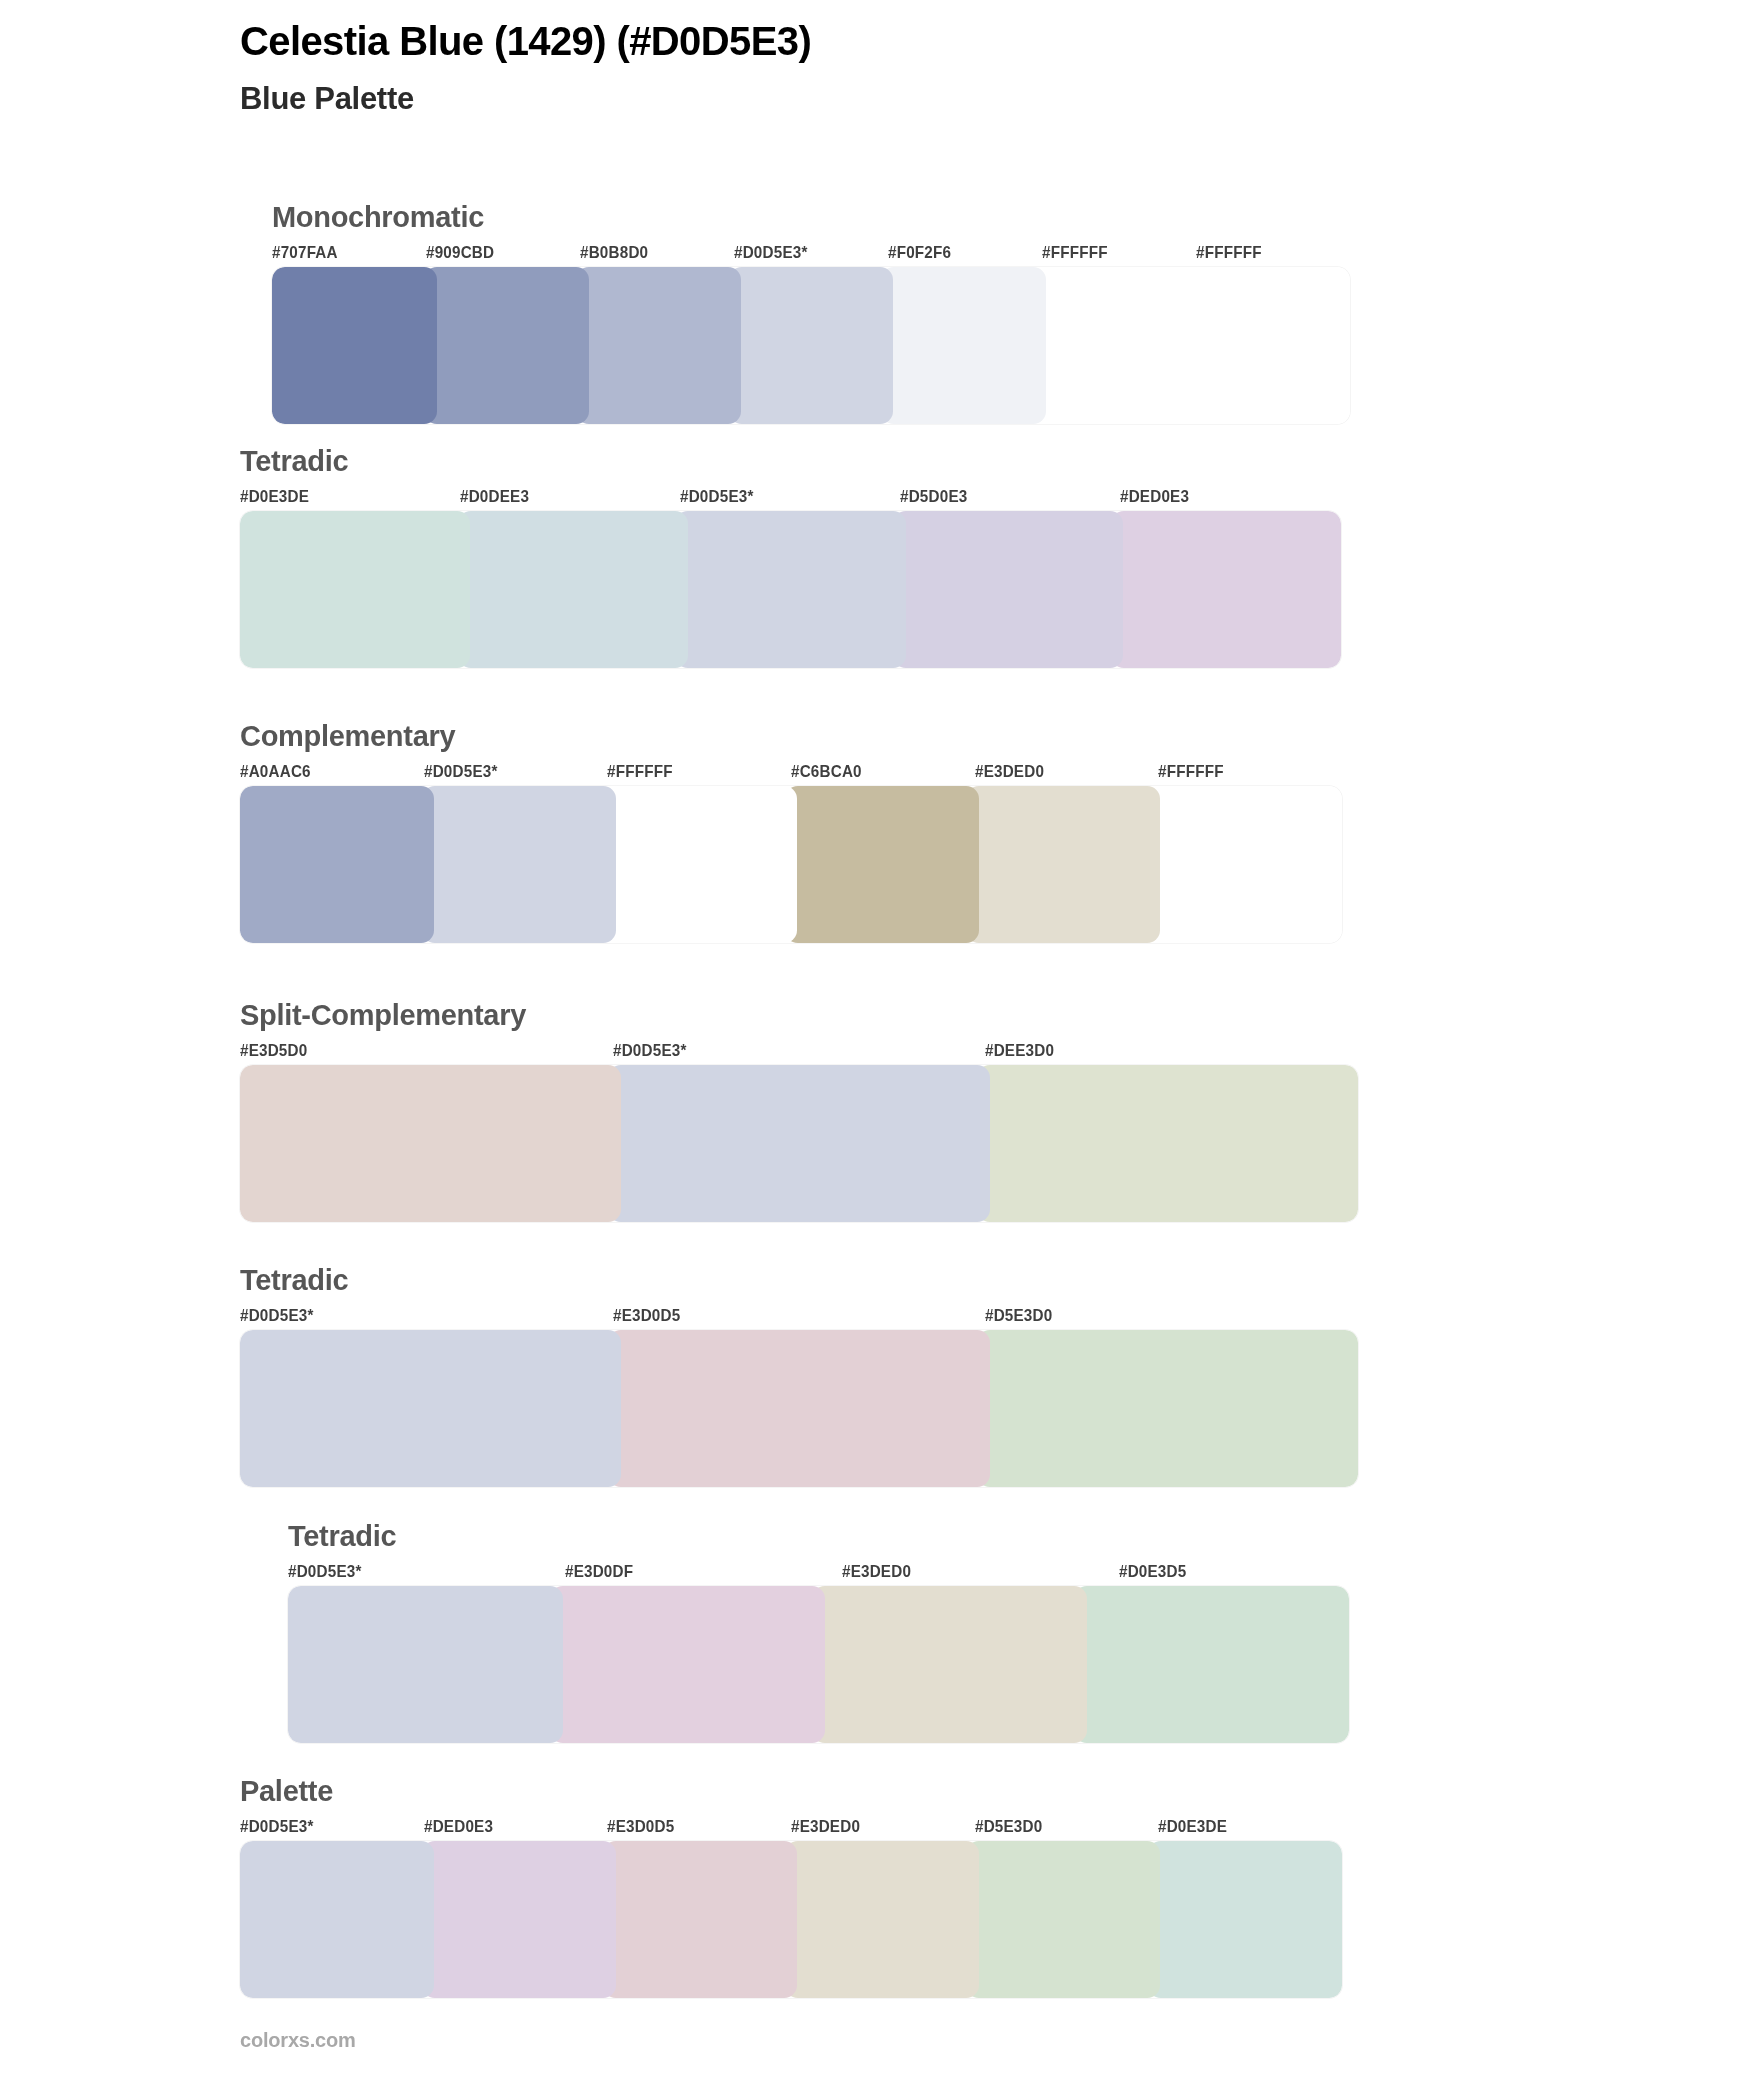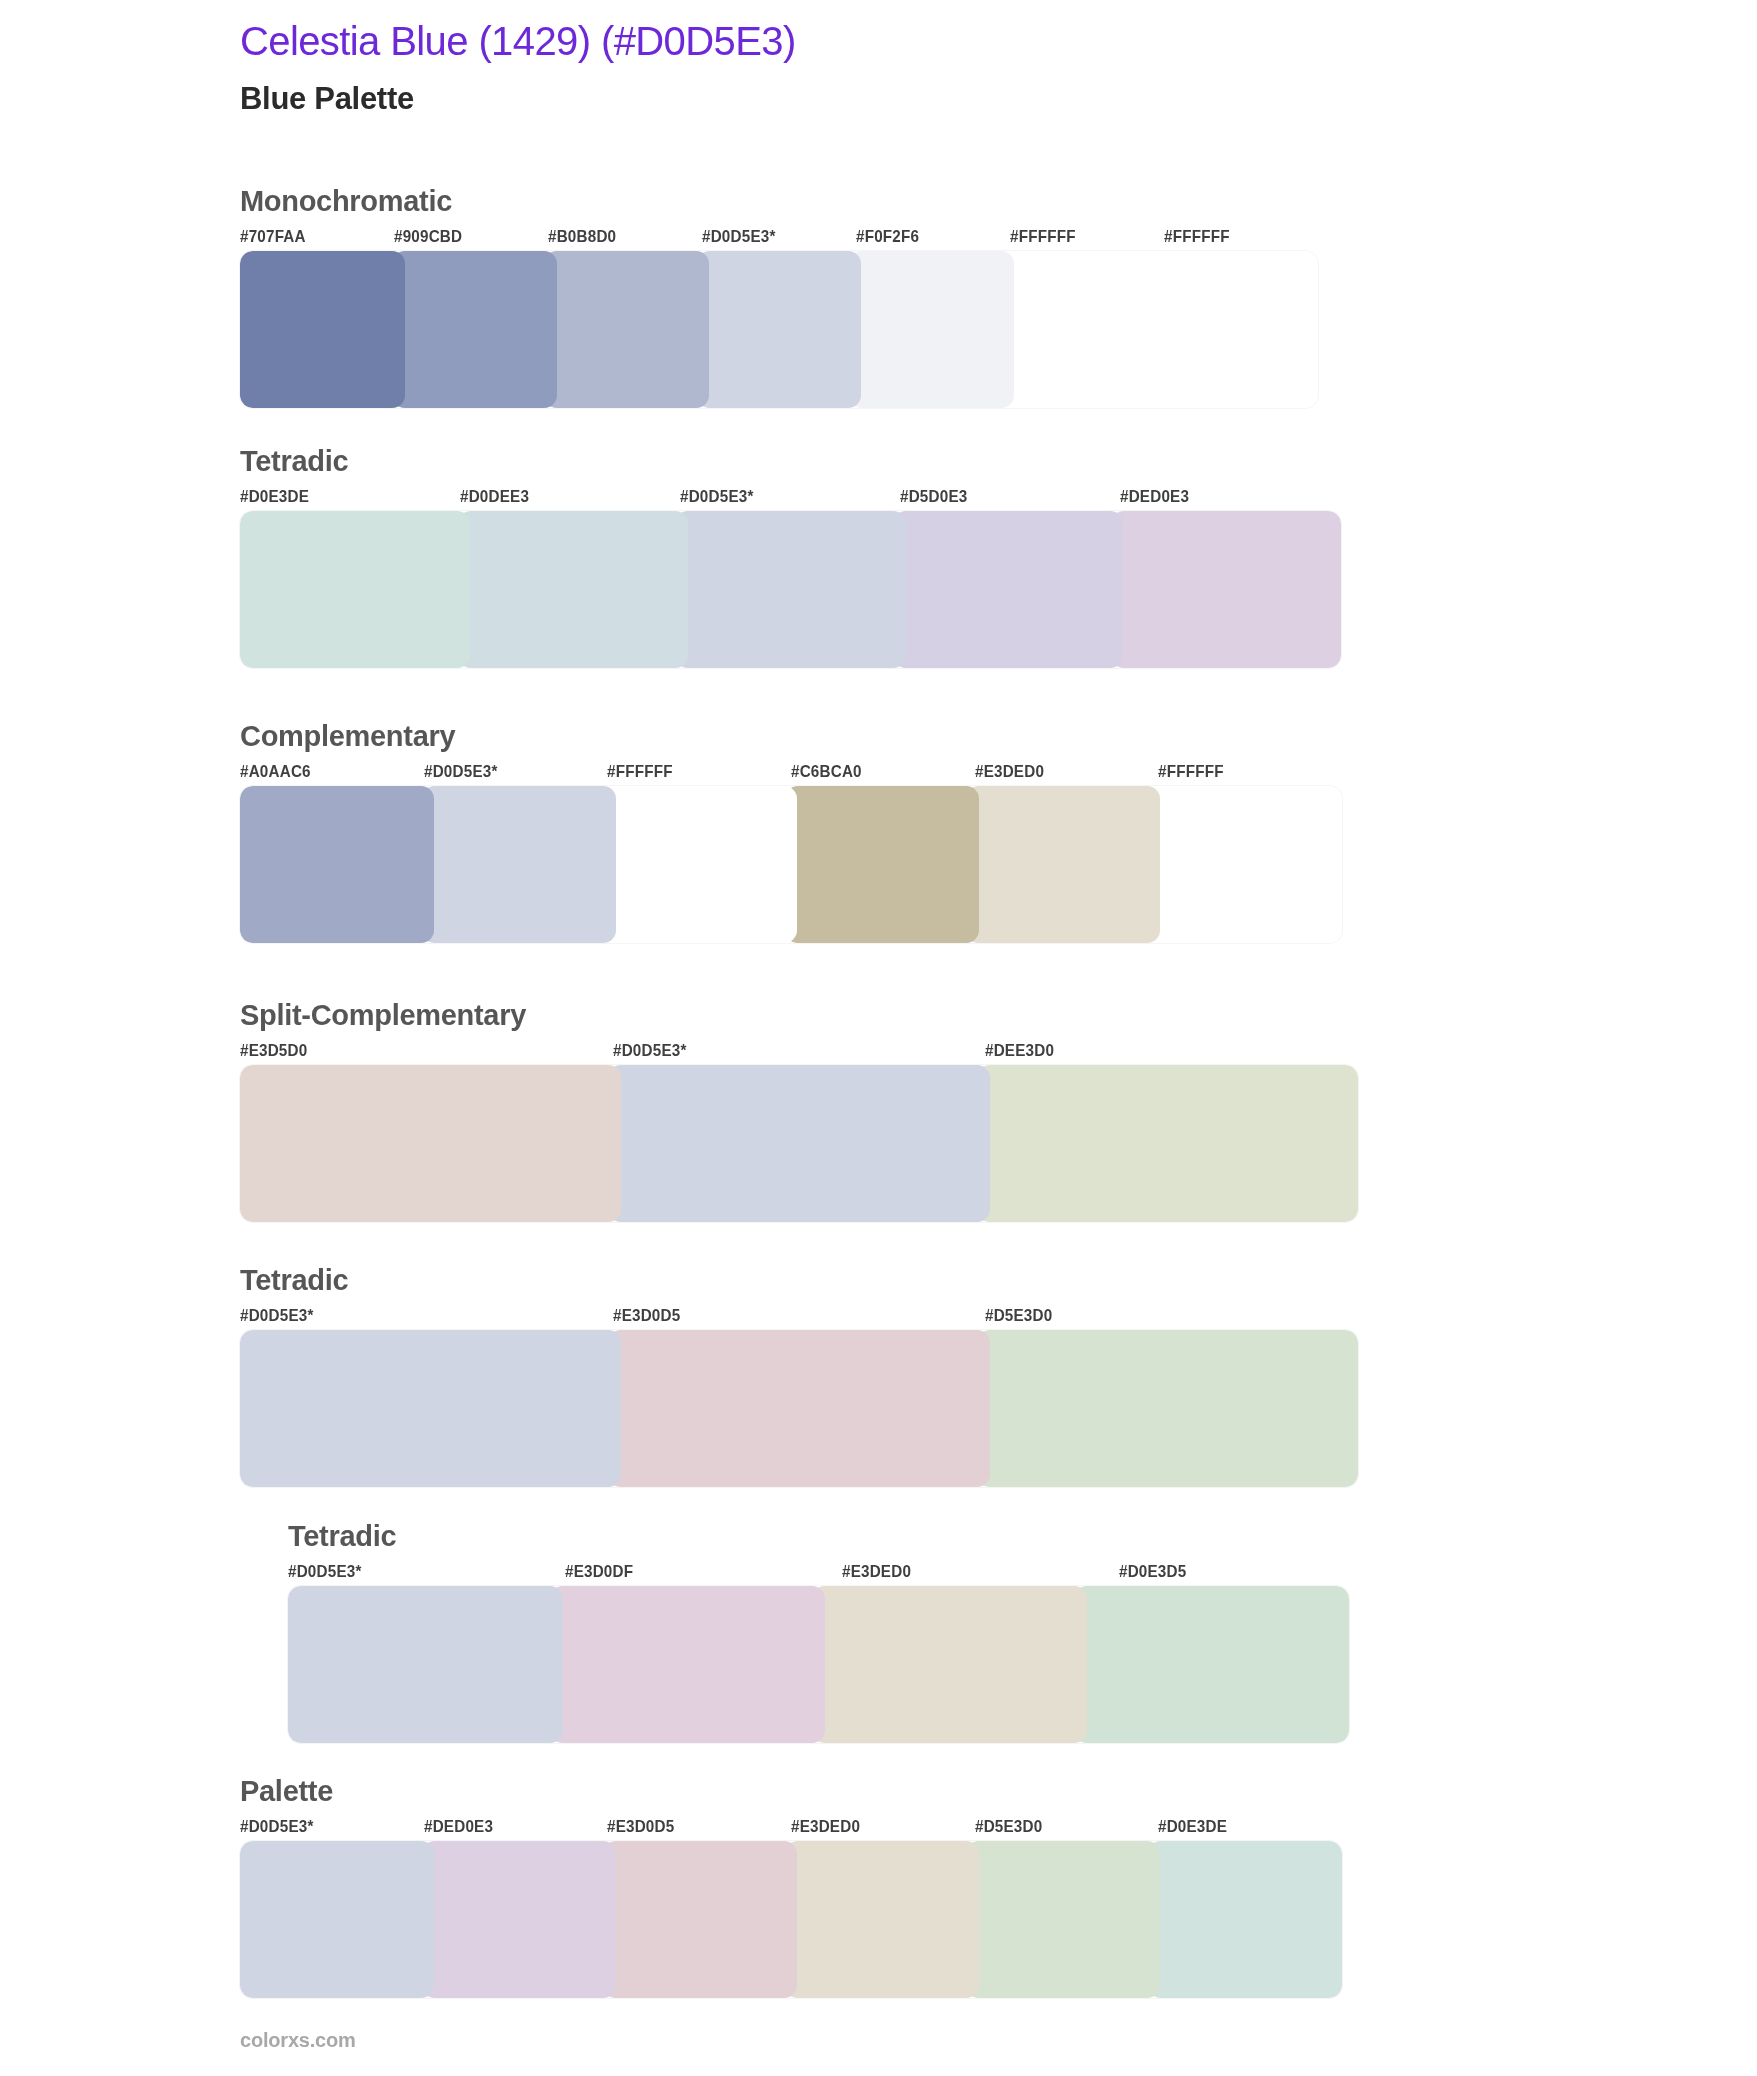--- a/index.html
+++ b/index.html
@@ -16,22 +16,22 @@
     width: 1757px;
     height: 2077px;
     background: #ffffff;
     overflow: hidden;
   }
 
   
   .header { position: absolute; left: 240px; top: 17.6px; }
   .page-title {
     font-size: 40px;
-    font-weight: normal;
-    color: #6d28d9;
+    font-weight: bold;
+    color: #000000;
     letter-spacing: -0.6px;
     line-height: 1.15;
     white-space: nowrap;
     text-align: right;
   }
   .page-subtitle {
     font-size: 31px;
     font-weight: bold;
     color: #2b2b2b;
     letter-spacing: -0.3px;
@@ -99,21 +99,21 @@
 <body>
 
 <div class="page">
 
   <div class="header">
     <div class="page-title">Celestia Blue (1429) (#D0D5E3)</div>
     <div class="page-subtitle">Blue Palette</div>
   </div>
 
   <div id="sections-host">
-      <div class="section" style="top: 186px; width: 1078px;">
+      <div class="section" style="top: 202px; width: 1078px; margin-left: 32px;">
         <div class="section-title">Monochromatic</div>
         <div class="labels">
           <div class="swatch-label" style="left: 0px;">#707FAA</div>
           <div class="swatch-label" style="left: 154px;">#909CBD</div>
           <div class="swatch-label" style="left: 308px;">#B0B8D0</div>
           <div class="swatch-label" style="left: 462px;">#D0D5E3*</div>
           <div class="swatch-label" style="left: 616px;">#F0F2F6</div>
           <div class="swatch-label" style="left: 770px;">#FFFFFF</div>
           <div class="swatch-label" style="left: 924px;">#FFFFFF</div>
         </div>

